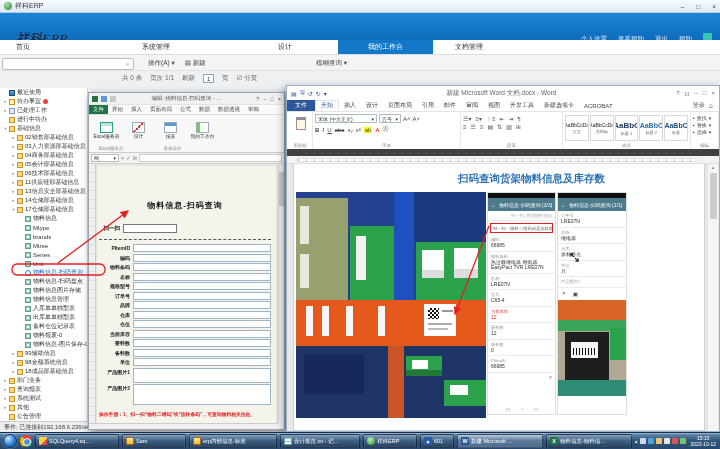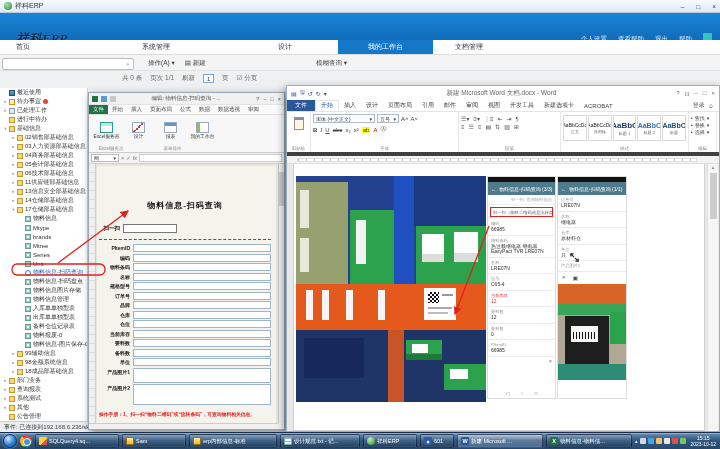--- a/index.html
+++ b/index.html
@@ -85,21 +85,21 @@
 #wd{position:absolute;left:286px;top:85px;width:434px;height:347px;background:#fff;border:1px solid #9ab0c4;box-shadow:-2px 3px 8px rgba(0,0,0,.4);z-index:20;}
 #wd .wtitle{height:14px;display:flex;align-items:center;gap:3px;padding:0 4px;font-size:6.5px;color:#555;}
 #wd .wq{color:#2b579a;font-size:6px;}
 #wd .wtitletext{flex:1;text-align:center;overflow:hidden;white-space:nowrap;font-size:6.5px;color:#666;}
 #wd .wctr{display:flex;gap:5px;font-size:6px;color:#666;}
 #wd .wtabs{height:12px;display:flex;align-items:stretch;font-size:6px;color:#444;border-bottom:1px solid #e4e4e4;}
 .wtab{display:flex;align-items:center;padding:0 5px;}
 .wtab.wfile{background:#2b579a;color:#fff;padding:0 8px;}
 .wtab.wactive{color:#2b579a;border:1px solid #e4e4e4;border-bottom:1px solid #fff;background:#fff;}
 #wd .signin{margin-left:auto;display:flex;align-items:center;gap:3px;padding-right:5px;font-size:6px;color:#444;}
-#wd .wribbon{height:44px;display:flex;background:#fff;border-bottom:4px solid #404040;}
+#wd .wribbon{height:44px;display:flex;background:#fff;border-bottom:7px solid #404040;justify-content:flex-end;}
 .wgroup{display:flex;flex-direction:column;border-right:1px solid #e8e8e8;padding:2px 2px 0 2px;}
 .wgname{margin-top:auto;text-align:center;font-size:4.5px;color:#888;padding-bottom:1px;}
 .g-clip{width:24px;align-items:center;}
 .clipico{width:10px;height:13px;background:#fdf6e3;border:1px solid #b09;border-color:#a88;margin-top:3px;box-shadow:inset 0 2px #88a;}
 .g-font{width:148px;}
 .fontrow1{display:flex;gap:2px;align-items:center;}
 .sel{height:9px;background:#fff;border:1px solid #abc;font-size:5px;color:#333;display:flex;align-items:center;justify-content:space-between;padding:0 2px;}
 .selfont{width:62px;}.selsize{width:22px;}
 .fontrow2{display:flex;gap:3px;margin-top:2px;font-size:6px;color:#444;align-items:center;}
 .fontrow2 .bb{font-weight:bold;}.fontrow2 .ii{font-style:italic;font-family:"Liberation Serif",serif;}.fontrow2 .uu{text-decoration:underline;}.fontrow2 .ss{text-decoration:line-through;}
@@ -716,20 +716,21 @@
             </div>
           </div>
         <span class="wgname">编辑</span>
       </div>
     </div>
     <div class="wruler">
         <div class="band"></div>
       </div>
     <div id="wdoc">
       <div id="wpage" style="position:absolute;">
+        <div id="doctitle">扫码查询货架物料信息及库存数</div>
         <div id="imgs">
 
           <div id="photo">
             <div class="p-tl"></div>
             <div class="p-tl1"></div>
               <div class="p-tl2"></div>
             <div class="p-b1"></div>
             <div class="p-b1l"></div>
             <div class="p-post"></div>
             <div class="p-tr"></div>

